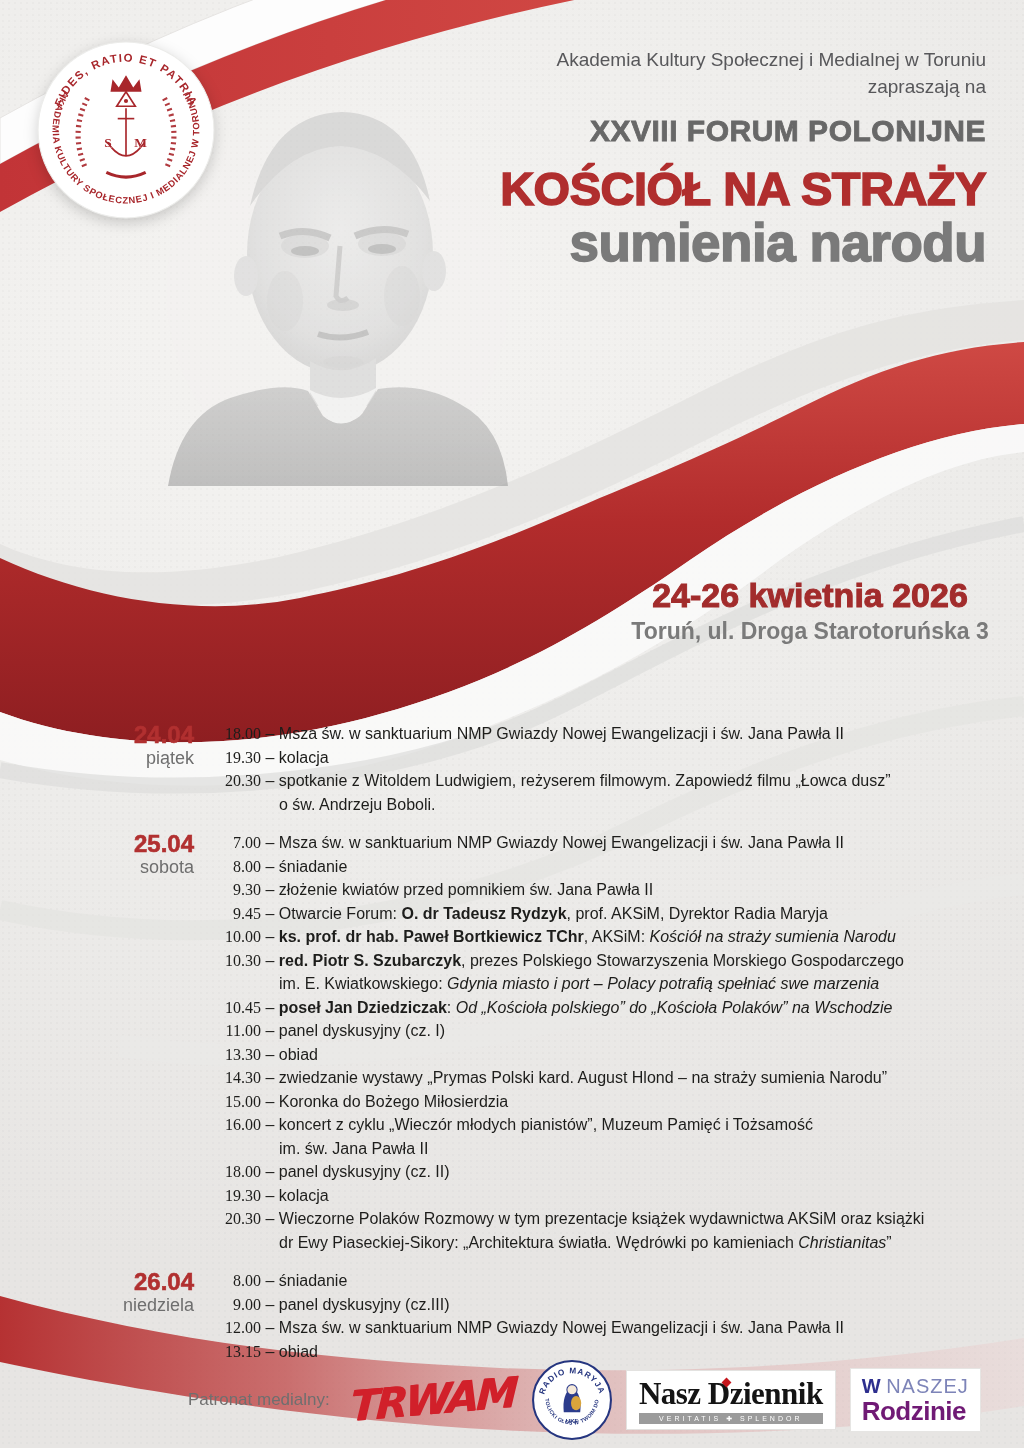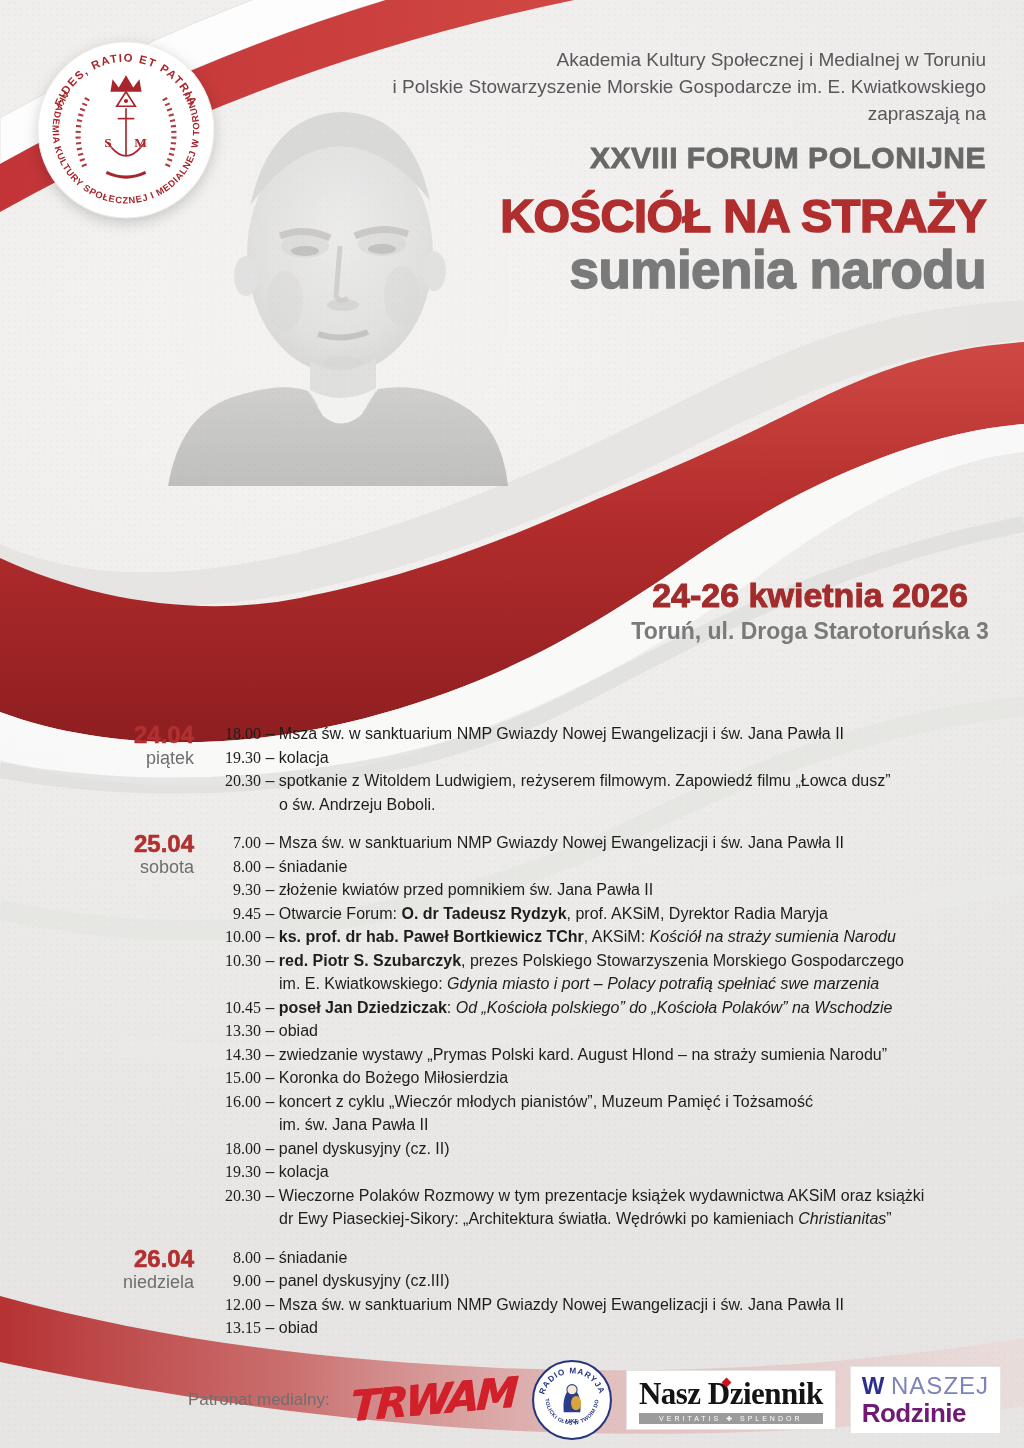--- a/index.html
+++ b/index.html
@@ -50,21 +50,21 @@
   .rm-ukf{font-size:6px;font-weight:bold;fill:#25357f;}
   .nd{position:relative;display:inline-flex;flex-direction:column;align-items:center;background:#fff;
       padding:7px 12px 5px;margin-right:16px;box-shadow:0 0 0 1px #e3e2e0;}
   .ndt{font-family:"Liberation Serif","DejaVu Serif",serif;font-weight:bold;font-size:31px;color:#141414;
        line-height:32px;letter-spacing:-.5px;}
   .nd-red{position:absolute;left:96px;top:8px;width:7px;height:7px;background:#c4161c;transform:rotate(45deg);}
   .ndbar{display:block;background:#9b9b9b;color:#fff;font-size:7px;letter-spacing:3px;
          padding:2px 0 1px;width:100%;text-align:center;margin-top:3px;}
   .wnr{display:inline-flex;flex-direction:column;background:#fff;padding:7px 11px;line-height:1;
        box-shadow:0 0 0 1px #e6e5e3;}
-  .wnr1{font-size:24px;color:#2d2f8e;font-weight:bold;letter-spacing:0;text-align:right;}
+  .wnr1{font-size:20px;color:#2d2f8e;font-weight:bold;letter-spacing:0;text-align:right;}
   .wnr1 .thin{font-weight:normal;color:#7d84b8;letter-spacing:1px;}
   .wnr2{font-size:26px;font-weight:bold;color:#701a75;margin-top:2px;letter-spacing:-.5px;}
 </style>
 </head>
 <body>
 
 <div class="poster">
 
   <svg class="bg" viewBox="0 0 1024 1448" preserveAspectRatio="none">
     <defs>
@@ -148,21 +148,20 @@
       <path d="M47 122 Q33 88 50 56" stroke-width="5" stroke-dasharray="2 3.5" opacity=".9"></path>
       <path d="M127 122 Q141 88 124 56" stroke-width="5" stroke-dasharray="2 3.5" opacity=".9"></path>
       <path d="M68 128 Q87 137 106 128" stroke-width="3"></path>
       <text x="66" y="103" class="seal-sm" stroke="none">S</text>
       <text x="95" y="103" class="seal-sm" stroke="none">M</text>
     </g>
   </svg>
 
   <div class="org">
     <div class="org-line">Akademia Kultury Społecznej i Medialnej w Toruniu</div>
-    <div class="org-line">i Polskie Stowarzyszenie Morskie Gospodarcze im. E. Kwiatkowskiego</div>
     <div class="invite">zapraszają na</div>
     <div class="forum">XXVIII FORUM POLONIJNE</div>
     <div class="t1">KOŚCIÓŁ NA STRAŻY</div>
     <div class="t2">sumienia narodu</div>
   </div>
 
   <div class="when">
     <div class="dates">24-26 kwietnia 2026</div>
     <div class="venue">Toruń, ul. Droga Starotoruńska 3</div>
   </div>
@@ -187,20 +186,21 @@
         </div>
         <div class="day-items">
           <div class="sched-line"><span class="time">7.00</span><span class="sep"> – </span><span>Msza św. w sanktuarium NMP Gwiazdy Nowej Ewangelizacji i św. Jana Pawła II</span></div>
           <div class="sched-line"><span class="time">8.00</span><span class="sep"> – </span><span>śniadanie</span></div>
           <div class="sched-line"><span class="time">9.30</span><span class="sep"> – </span><span>złożenie kwiatów przed pomnikiem św. Jana Pawła II</span></div>
           <div class="sched-line"><span class="time">9.45</span><span class="sep"> – </span><span>Otwarcie Forum: </span><span class="b">O. dr Tadeusz Rydzyk</span><span>, prof. AKSiM, Dyrektor Radia Maryja</span></div>
           <div class="sched-line"><span class="time">10.00</span><span class="sep"> – </span><span class="b">ks. prof. dr hab. Paweł Bortkiewicz TChr</span><span>, AKSiM: </span><span class="i">Kościół na straży sumienia Narodu</span></div>
           <div class="sched-line"><span class="time">10.30</span><span class="sep"> – </span><span class="b">red. Piotr S. Szubarczyk</span><span>, prezes Polskiego Stowarzyszenia Morskiego Gospodarczego</span></div>
           <div class="sched-line cont"><span>im. E.  Kwiatkowskiego: </span><span class="i">Gdynia miasto i port – Polacy potrafią spełniać swe marzenia</span></div>
           <div class="sched-line"><span class="time">10.45</span><span class="sep"> – </span><span class="b">poseł Jan Dziedziczak</span><span>: </span><span class="i">Od „Kościoła polskiego” do „Kościoła Polaków” na Wschodzie</span></div>
+          <div class="sched-line"><span class="time">11.00</span><span class="sep"> – </span><span>panel dyskusyjny (cz. I)</span></div>
           <div class="sched-line"><span class="time">13.30</span><span class="sep"> – </span><span>obiad</span></div>
           <div class="sched-line"><span class="time">14.30</span><span class="sep"> – </span><span>zwiedzanie wystawy „Prymas Polski kard. August Hlond – na straży sumienia Narodu”</span></div>
           <div class="sched-line"><span class="time">15.00</span><span class="sep"> – </span><span>Koronka do Bożego Miłosierdzia</span></div>
           <div class="sched-line"><span class="time">16.00</span><span class="sep"> – </span><span>koncert z cyklu „Wieczór młodych pianistów”, Muzeum Pamięć i Tożsamość</span></div>
           <div class="sched-line cont"><span>im. św. Jana Pawła II</span></div>
           <div class="sched-line"><span class="time">18.00</span><span class="sep"> – </span><span>panel dyskusyjny (cz. II)</span></div>
           <div class="sched-line"><span class="time">19.30</span><span class="sep"> – </span><span>kolacja</span></div>
           <div class="sched-line"><span class="time">20.30</span><span class="sep"> – </span><span>Wieczorne Polaków Rozmowy w tym prezentacje książek wydawnictwa AKSiM oraz książki</span></div>
           <div class="sched-line cont"><span>dr Ewy Piaseckiej-Sikory: „Architektura światła. Wędrówki po kamieniach </span><span class="i">Christianitas</span><span>”</span></div>
         </div>

